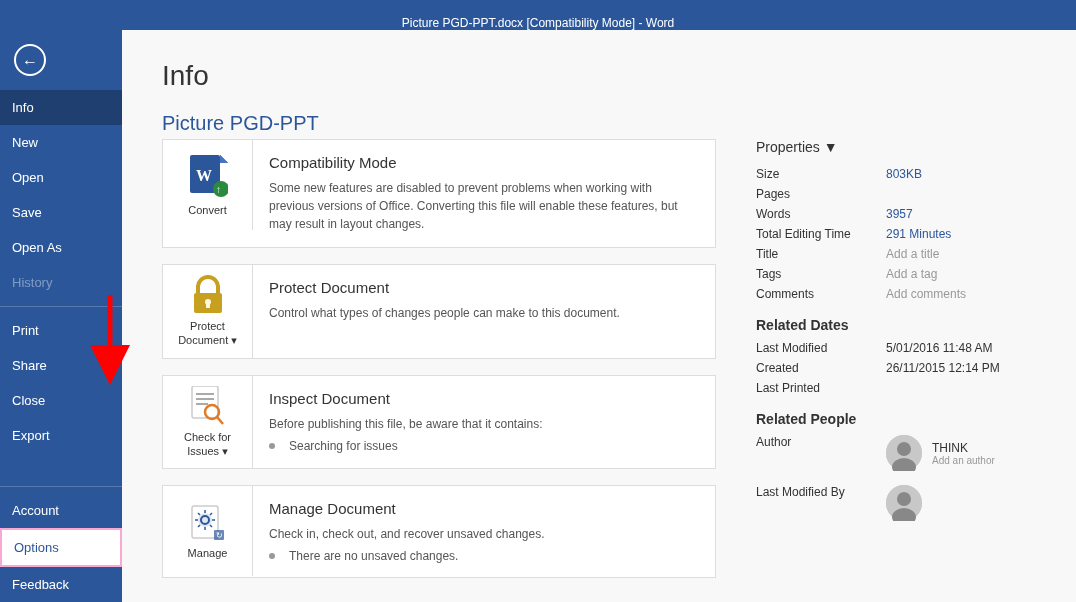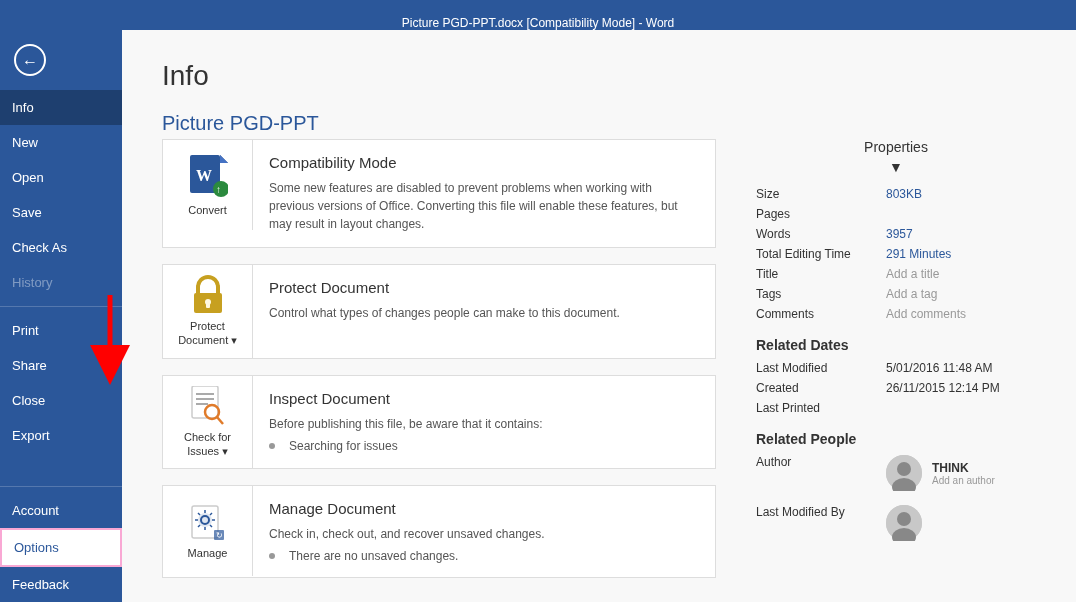--- a/index.html
+++ b/index.html
@@ -189,21 +189,20 @@
     }
 
     .props-title {
       font-size: 14px;
       color: #333;
       font-weight: 400;
       margin-bottom: 12px;
       display: flex;
       align-items: center;
       gap: 4px;
-      flex-direction: column;
     }
 
     .props-table {
       width: 100%;
     }
 
     .props-row {
       display: flex;
       margin-bottom: 6px;
       font-size: 12px;
@@ -254,21 +253,21 @@
       color: #888;
       flex-shrink: 0;
     }
 
     .person-info {
       font-size: 12px;
     }
 
     .person-name {
       color: #333;
-      font-weight: 700;
+      font-weight: 400;
     }
 
     .person-action {
       color: #999;
       font-size: 10px;
     }
 
     
     .lock-icon-svg {
       font-size: 32px;
@@ -292,21 +291,21 @@
 
   <div class="sidebar">
     <div class="sidebar-back">
       <div class="back-circle">←</div>
     </div>
 
     <div class="sidebar-item active">Info</div>
     <div class="sidebar-item">New</div>
     <div class="sidebar-item">Open</div>
     <div class="sidebar-item">Save</div>
-    <div class="sidebar-item">Check As</div>
+    <div class="sidebar-item">Open As</div>
     <div class="sidebar-item" style="color:rgba(255,255,255,0.4)">History</div>
 
     <div class="sidebar-divider"></div>
 
     <div class="sidebar-item">Print</div>
     <div class="sidebar-item">Share</div>
     <div class="sidebar-item">Close</div>
     <div class="sidebar-item">Export</div>
 
     <div class="sidebar-bottom">

